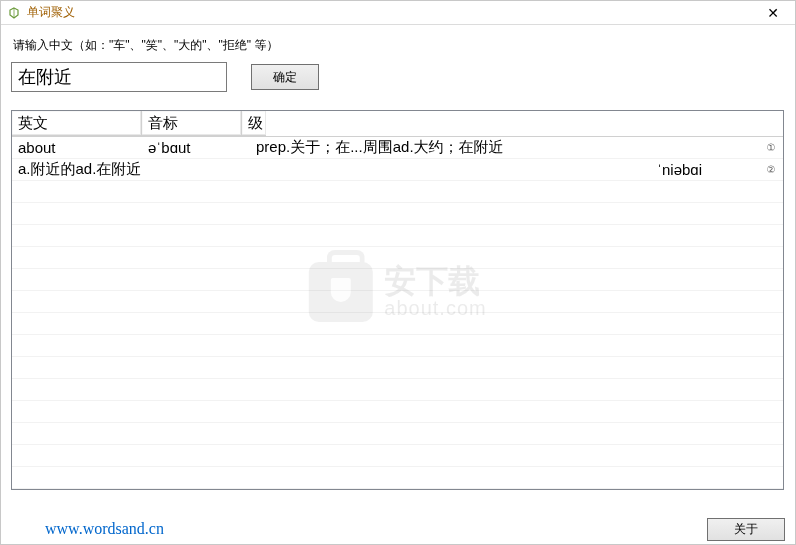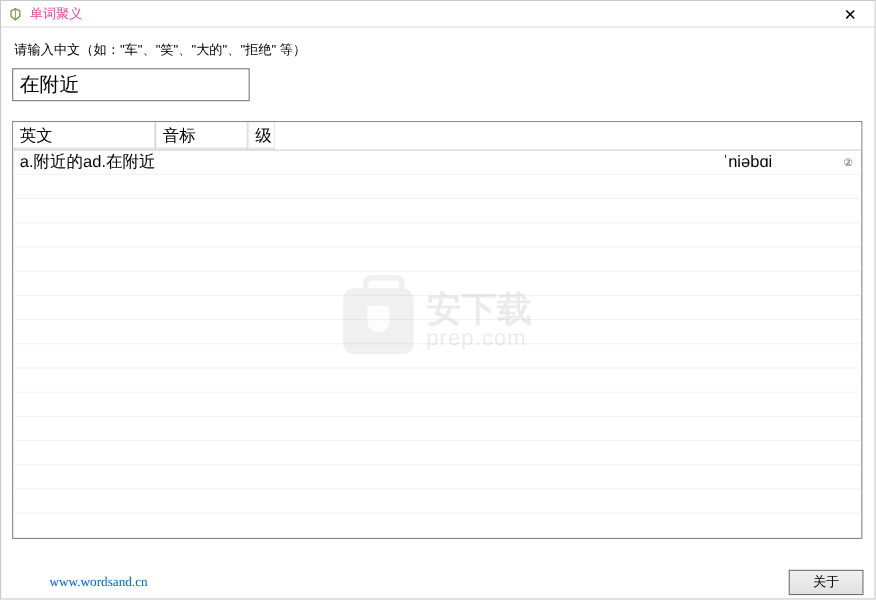--- a/index.html
+++ b/index.html
@@ -2,37 +2,37 @@
 <html><head>
 <meta charset="utf-8">
 <style>
   * { box-sizing: border-box; margin: 0; padding: 0; }
   html, body { width: 796px; height: 545px; font-family: "Microsoft YaHei", "SimSun", Arial, sans-serif; font-size: 12px; background: #fff; overflow: hidden; }
   body { border: 1px solid #c8c8c8; position: relative; }
 
   
   .titlebar { height: 24px; display: flex; align-items: center; padding: 0 6px; border-bottom: 1px solid #dcdcdc; background: #fff; }
   .titlebar .icon { width: 14px; height: 14px; margin-right: 6px; display: flex; align-items: center; justify-content: center; }
-  .titlebar .title { flex: 1; font-size: 12px; color: #ec4899; }
+  .titlebar .title { flex: 1; font-size: 12px; color: #a16207; }
   .titlebar .close { width: 32px; height: 24px; display: flex; align-items: center; justify-content: center; font-size: 14px; cursor: default; }
 
   
   .content { padding: 8px 10px 0 10px; }
   .prompt { font-size: 12px; color: #000; margin: 4px 0 8px 2px; }
   .input-row { display: flex; align-items: center; gap: 24px; margin-bottom: 18px; }
   .text-input { width: 216px; height: 30px; border: 1px solid #7a7a7a; font-size: 18px; padding: 0 6px; font-family: Liberation Sans, sans-serif; }
   .btn-ok { width: 68px; height: 26px; background: linear-gradient(#f0f0f0,#e1e1e1); border: 1px solid #707070; font-size: 12px; cursor: default; }
 
   
   .table-wrap { border: 1px solid #828790; width: 773px; height: 380px; background: #fff; position: relative; overflow: hidden; margin-left: 0; }
   .table-head { display: flex; height: 26px; background: #fff; border-bottom: 1px solid #d0d0d0; }
   .th { border-right: 1px solid #d0d0d0; border-bottom: 1px solid #d0d0d0; background: #fff; box-shadow: inset -1px -1px 0 #e8e8e8, inset 1px 1px 0 #f8f8f8; padding: 3px 6px; font-size: 15px; font-family: Liberation Mono, monospace; color: #000; display: flex; align-items: center; }
   .th:last-child { border-right: none; }
   .col-en { width: 130px; }
-  .col-ph { width: 84px; }
+  .col-ph { width: 100px; }
   .col-cn { flex: 1; }
   .col-lv { width: 24px; }
   .table-body { position: relative; }
   .tr { display: flex; height: 22px; border-bottom: 1px solid #f2f2f2; }
   .tr.empty { height: 22px; }
   .td { padding: 0 6px; font-size: 15px; font-family: Arial, SimSun, sans-serif; color: #000; display: flex; align-items: center; overflow: hidden; white-space: nowrap; }
   .td.col-en { width: 130px; font-family: Arial, sans-serif; }
   .td.col-ph { width: 108px; font-family: Arial, sans-serif; }
   .td.col-cn { flex: 1; font-family: SimSun, Arial, sans-serif; }
   .td.col-lv { width: 24px; font-size: 10px; color: #666; justify-content: center; }
@@ -41,23 +41,23 @@
   
   .watermark { position: absolute; left: 50%; top: 48%; transform: translate(-50%,-50%); display: flex; align-items: center; gap: 12px; opacity: 0.12; pointer-events: none; }
   .watermark .bag { width: 64px; height: 60px; background: #888; border-radius: 10px; position: relative; }
   .watermark .bag::before { content: ""; position: absolute; top: -12px; left: 18px; width: 28px; height: 16px; border: 5px solid #888; border-bottom: none; border-radius: 8px 8px 0 0; }
   .watermark .bag .shield { position: absolute; top: 16px; left: 22px; width: 20px; height: 24px; background: #fff; border-radius: 2px 2px 10px 10px; opacity: 0.9; }
   .watermark .txt { font-size: 32px; font-weight: bold; color: #666; line-height: 1; }
   .watermark .sub { font-size: 20px; color: #666; letter-spacing: 1px; }
 
   
   .footer { position: absolute; left: 0; right: 0; bottom: 0; height: 30px; display: flex; align-items: center; padding: 0 10px; }
-  .link { color: #0066cc; font-size: 12px; margin-left: 34px; text-decoration: none; font-family: SimSun, serif; }
+  .link { color: #0066cc; font-size: 16px; margin-left: 34px; text-decoration: none; font-family: SimSun, serif; }
   .footer-spacer { flex: 1; }
-  .btn-foot { width: 68px; height: 23px; background: linear-gradient(#f0f0f0,#e1e1e1); border: 1px solid #707070; font-size: 12px; margin-left: 8px; cursor: default; }
+  .btn-foot { width: 78px; height: 23px; background: linear-gradient(#f0f0f0,#e1e1e1); border: 1px solid #707070; font-size: 12px; margin-left: 8px; cursor: default; }
 </style>
 </head>
 <body>
 
 <div class="titlebar">
   <span class="icon">
     <svg width="12" height="12" viewBox="0 0 12 12">
         <path d="M6 1 L10 3 L10 8 L6 11 L2 8 L2 3 Z" fill="none" stroke="#6a9a3a" stroke-width="1.2"></path>
         <path d="M6 1 L6 11" stroke="#6a9a3a" stroke-width="0.8"></path>
       </svg>
@@ -65,29 +65,36 @@
   <span class="title">单词聚义</span>
   <div class="close">
       <span>✕</span>
     </div>
 </div>
 
 <div class="content">
   <div class="prompt">请输入中文（如："车"、"笑"、"大的"、"拒绝"  等）</div>
   <div class="input-row">
     <input type="text" class="text-input" value="在附近" style="">
+    <button class="btn-ok">确定</button>
   </div>
 
   <div class="table-wrap">
     <div class="table-head">
       <div class="th col-en">英文</div>
       <div class="th col-ph">音标</div>
       <div class="th col-lv">级</div>
     </div>
     <div class="table-body">
+      <div class="tr">
+        <div class="td col-en">about</div>
+        <div class="td col-ph phonetic">əˈbɑut</div>
+        <div class="td col-cn">prep.关于；在...周围ad.大约；在附近</div>
+        <div class="td col-lv">①</div>
+      </div>
       <div class="tr">
         <div class="td col-cn">a.附近的ad.在附近</div>
         <div class="td col-ph phonetic">ˈniəbɑi</div>
         <div class="td col-lv">②</div>
       </div>
 
       <div class="tr empty"></div>
       <div class="tr empty"></div>
       <div class="tr empty"></div>
       <div class="tr empty"></div>
@@ -102,21 +109,21 @@
       <div class="tr empty"></div>
       <div class="tr empty"></div>
     </div>
 
     <div class="watermark">
       <div class="bag">
           <div class="shield"></div>
         </div>
       <div>
         <div class="txt">安下载</div>
-        <div class="sub">prep.com</div>
+        <div class="sub">about.com</div>
       </div>
     </div>
   </div>
 </div>
 
 <div class="footer">
   <a class="link" href="#">www.wordsand.cn</a>
   <div class="footer-spacer"></div>
   <button class="btn-foot">关于</button>
 </div>

